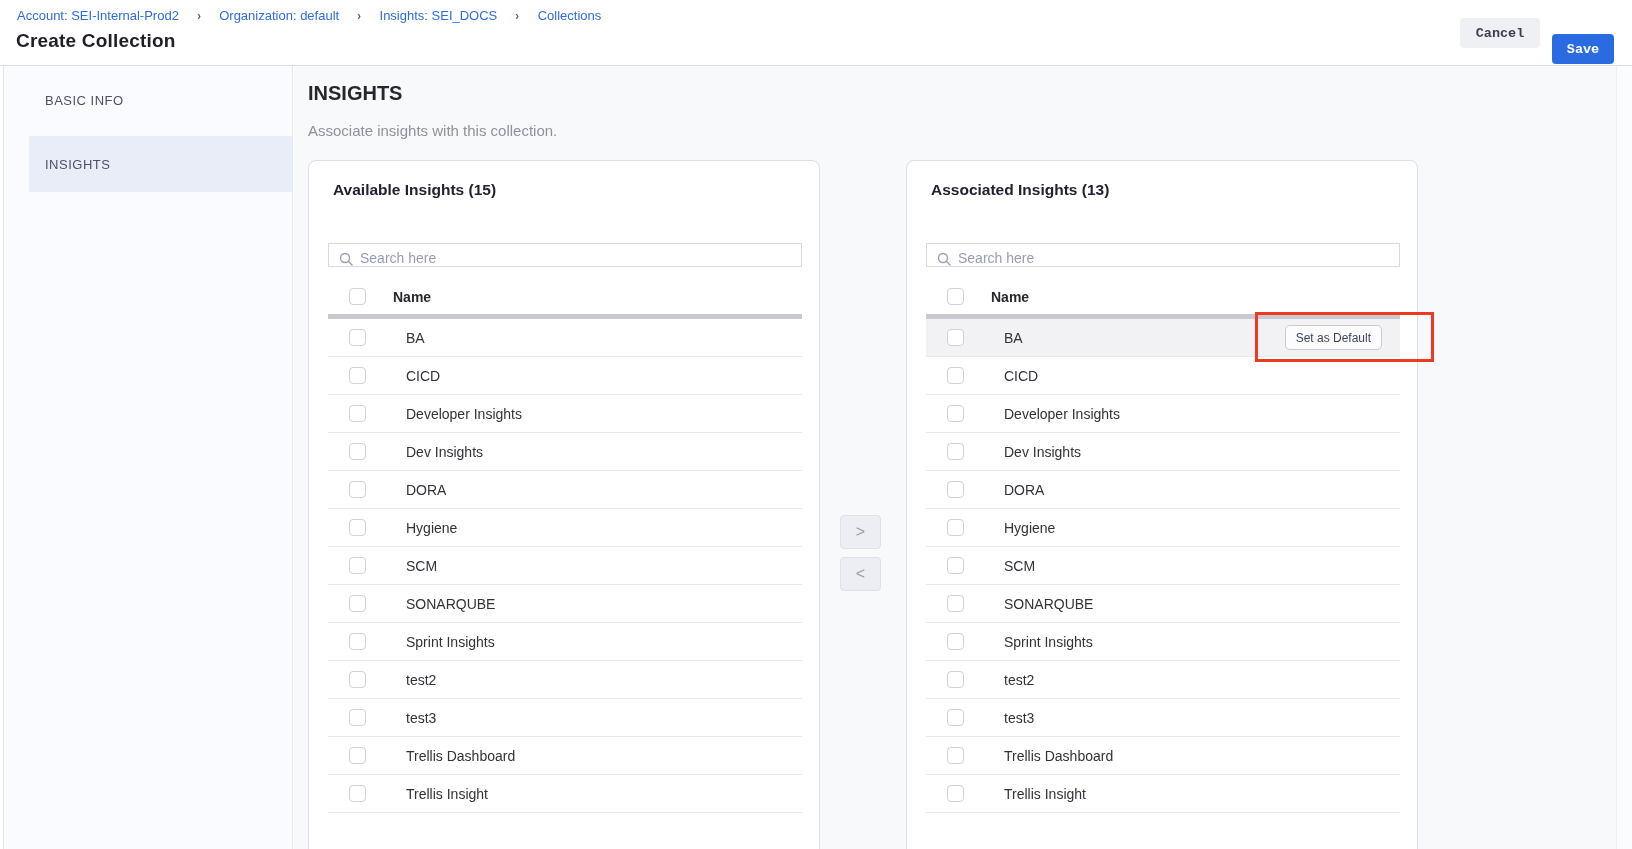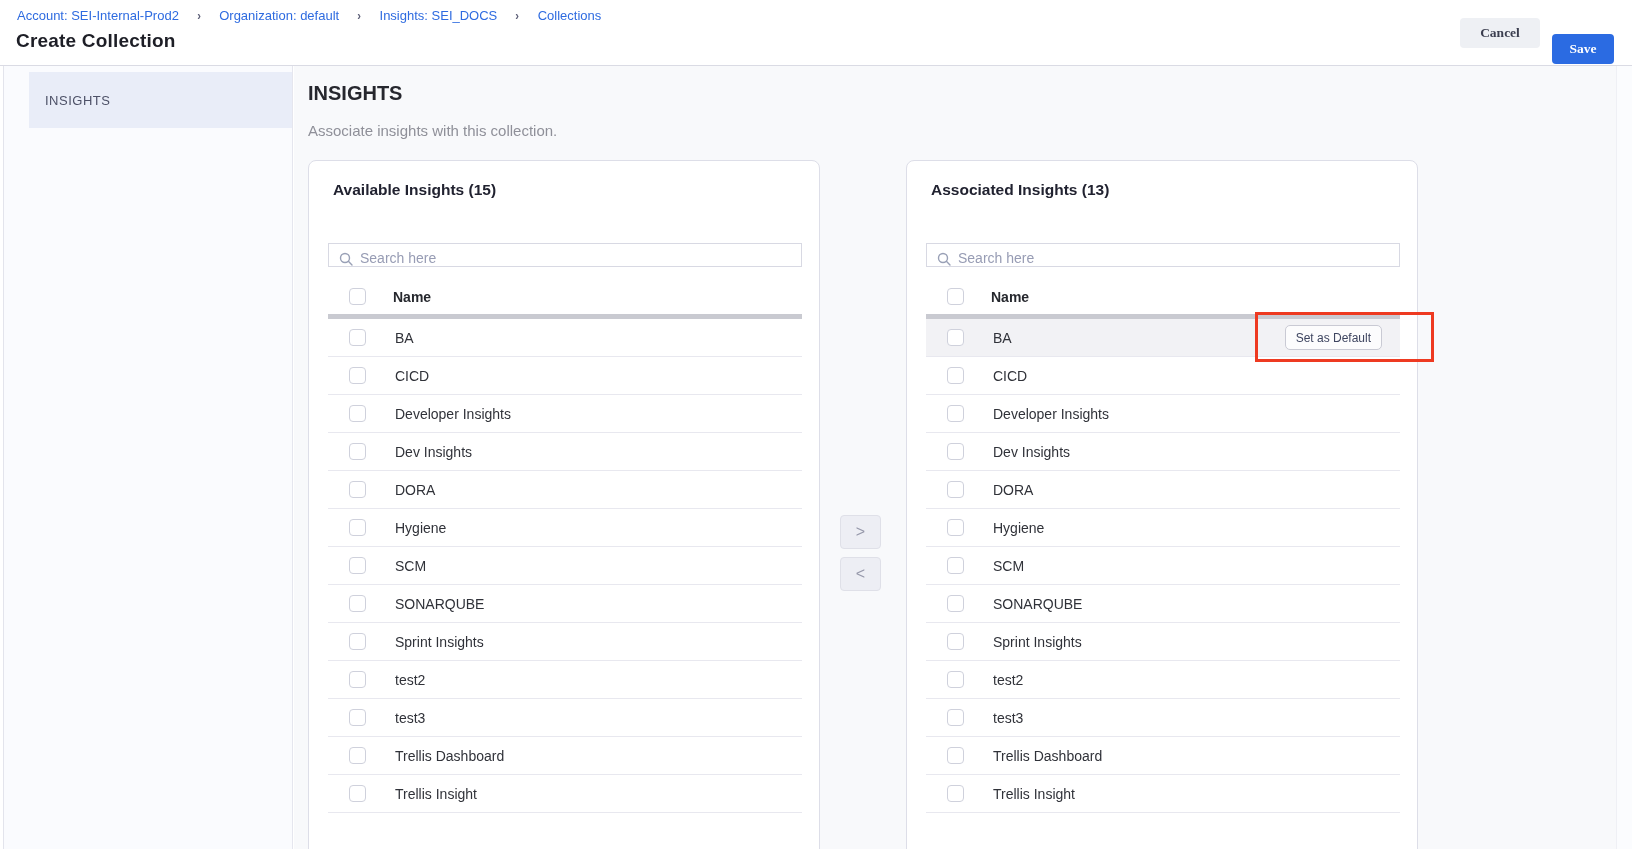--- a/index.html
+++ b/index.html
@@ -18,21 +18,21 @@
     position:absolute; left:17px; top:8px; display:flex; align-items:center;
     gap:18px; font-size:13px; white-space:nowrap;
   }
   .bc-link { color:var(--link-blue); text-decoration:none; cursor:pointer; }
   .bc-sep  { color:#5d6078; font-size:13px; font-weight:700; transform:scale(0.85,1.05); }
   .page-title {
     position:absolute; left:16px; top:30px; font-size:19px; font-weight:700;
     color:#1d1e26; letter-spacing:0.2px;
   }
   .btn { border:none; border-radius:4px; font-size:13.5px; font-weight:600;
-         font-family:Liberation Serif, serif; cursor:pointer; }
+         font-family:Liberation Mono, monospace; cursor:pointer; }
   .btn-cancel {
     position:absolute; left:1460px; top:18px; width:80px; height:30px;
     background:#eef0f4; color:#3b3e4f;
   }
   .btn-save {
     position:absolute; left:1552px; top:34px; width:62px; height:30px;
     background:var(--save-blue); color:#ffffff;
   }
 
   
@@ -83,21 +83,21 @@
            display:flex; align-items:center; padding-left:21px; }
   .col-name { margin-left:27px; font-size:14px; font-weight:700; color:#26282e; }
   .thick-bar { position:absolute; left:19px; top:153px; width:474px; height:5px; background:#c9cad1; }
 
   .rows { position:absolute; left:19px; top:158px; width:474px; }
   .trow {
     height:38px; display:flex; align-items:center; padding-left:21px;
     border-bottom:1px solid #e8e8ef; cursor:pointer; background:#fff;
   }
   .trow.hl { background:#f2f2f5; }
-  .row-label { margin-left:29px; font-size:14px; color:#303239; }
+  .row-label { margin-left:40px; font-size:14px; color:#303239; }
 
   .cb {
     width:17px; height:17px; flex:none; background:#fff;
     border:1.5px solid #cfd1dc; border-radius:4px;
   }
 
   .default-btn {
     margin-left:auto; margin-right:18px; height:25px; padding:0 10px;
     font-size:12px; color:#3e4560; background:#fcfcfd;
     border:1px solid #c9cad4; border-radius:5px; font-family:inherit; cursor:pointer;
@@ -133,20 +133,21 @@
       <a class="bc-link" href="#">Collections</a>
     </div>
   <div class="page-title">Create Collection</div>
   <button class="btn btn-cancel">Cancel</button>
   <button class="btn btn-save">Save</button>
 </div>
 
 <div class="edge-line"></div>
 <div class="sidebar">
   <div>
+      <div class="side-item">BASIC INFO</div>
       <div class="side-item active">INSIGHTS</div>
     </div>
 </div>
 
 <div class="main-bg">
   <div class="scroll-gutter"></div>
 
   <div class="main-heading">INSIGHTS</div>
   <div class="main-subtitle">Associate insights with this collection.</div>
 

